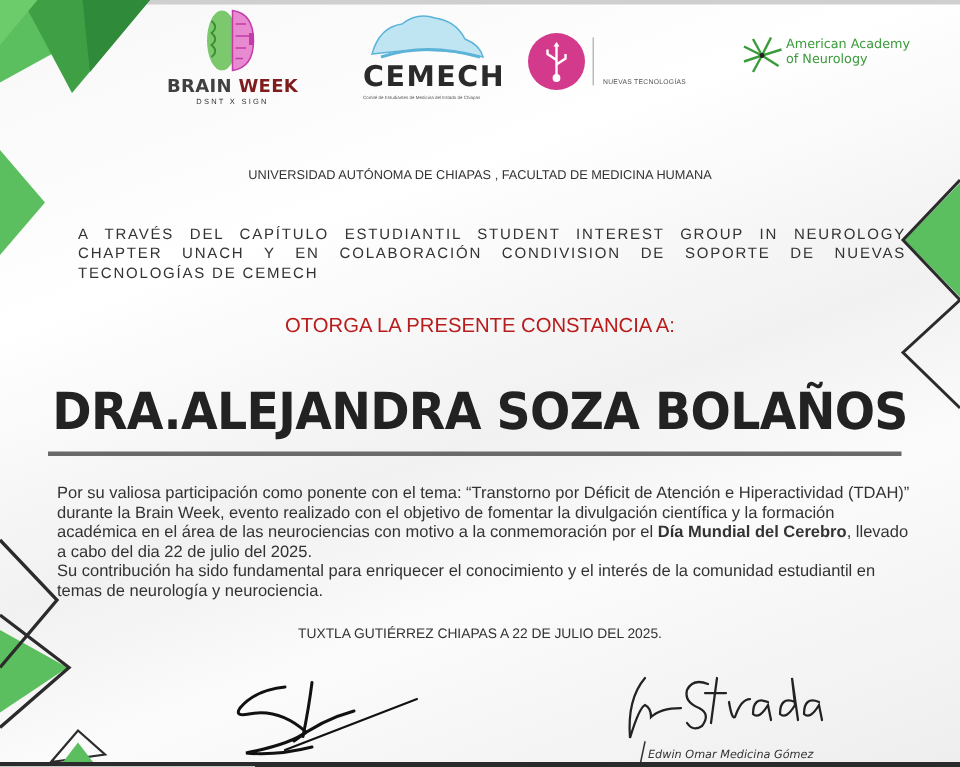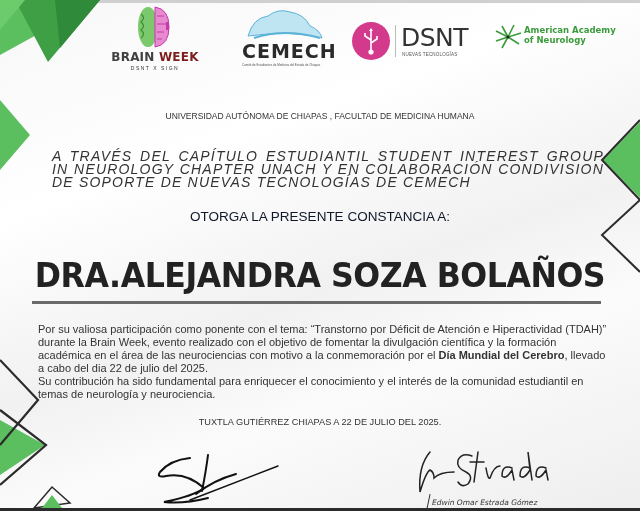--- a/index.html
+++ b/index.html
@@ -21,25 +21,25 @@
   .bw-sub { position: absolute; left: 0; top: 61px; width: 100px; text-align: center; font-size: 5px; letter-spacing: 1.5px; color: #333; }
   .cm { left: 240px; top: 8px; width: 90px; height: 56px; }
   .cm-text { position: absolute; left: 2px; top: 32px; font-size: 19px; font-weight: bold; color: #2a2a2a; letter-spacing: 1px; font-family: "DejaVu Sans", sans-serif; }
   .cm-sub { position: absolute; left: 2px; top: 55px; font-size: 3px; color: #555; white-space: nowrap; }
   .ds { left: 352px; top: 22px; width: 120px; height: 40px; }
   .ds-circle { position: absolute; left: 0; top: 0; width: 38px; height: 38px; border-radius: 50%; background: #d43a8c; }
   .ds-sep { position: absolute; left: 43px; top: 3px; width: 1px; height: 32px; background: #bbb; }
   .ds-text { position: absolute; left: 49px; top: 1px; font-size: 25px; color: #333; font-family: "DejaVu Sans", sans-serif; letter-spacing: -0.5px; }
   .ds-sub { position: absolute; left: 50px; top: 30px; font-size: 4.5px; color: #555; white-space: nowrap; letter-spacing: 0.2px; }
   .aan { left: 494px; top: 22px; width: 130px; height: 30px; }
-  .aan-text { position: absolute; left: 30px; top: 3px; font-size: 8.5px; line-height: 10px; font-weight: bold; color: #3a9b3a; font-family: "DejaVu Sans", sans-serif; }
+  .aan-text { position: absolute; left: 30px; top: 3px; font-size: 8.5px; line-height: 10px; font-weight: normal; color: #3a9b3a; font-family: "DejaVu Sans", sans-serif; }
 
   .uni { position: absolute; top: 110px; left: 0; width: 640px; text-align: center; font-size: 8.5px; line-height: 13px; color: #333; }
-  .intro { position: absolute; top: 150px; left: 52px; width: 552px; font-size: 14px; line-height: 13px; letter-spacing: 1.2px; text-align: justify; text-align-last: left; color: #333; font-style: italic; }
-  .grant { position: absolute; top: 209px; left: 0; width: 640px; text-align: center; font-size: 13.5px; color: #0f172a; }
+  .intro { position: absolute; top: 150px; left: 52px; width: 552px; font-size: 10px; line-height: 13px; letter-spacing: 1.2px; text-align: justify; text-align-last: left; color: #333; }
+  .grant { position: absolute; top: 209px; left: 0; width: 640px; text-align: center; font-size: 13.5px; color: #b91c1c; }
   .name { position: absolute; top: 255px; left: 0; width: 640px; text-align: center; font-size: 34px; font-weight: 900; color: #222; letter-spacing: -0.5px; font-family: "DejaVu Sans", sans-serif; transform: scaleX(0.93); }
   .name-line { position: absolute; top: 301px; left: 32px; width: 569px; height: 3px; background: #6a6a6a; }
   .body { position: absolute; top: 323px; left: 38px; width: 570px; font-size: 11px; line-height: 13px; color: #333; }
   .body p { margin: 0; }
   .place { position: absolute; top: 417px; left: 0; width: 640px; text-align: center; font-size: 9.2px; color: #333; }
   .sig1 { position: absolute; left: 150px; top: 450px; width: 130px; height: 56px; }
   .sig2 { position: absolute; left: 400px; top: 448px; width: 160px; height: 50px; }
   .sig2-name { position: absolute; left: 432px; top: 498px; font-size: 7.5px; font-style: italic; color: #333; font-family: "DejaVu Sans", sans-serif; }
   .sig2-tick { position: absolute; left: 428px; top: 494px; width: 1px; height: 15px; background: #333; transform: rotate(12deg); }
 </style>
@@ -92,21 +92,20 @@
 
   <div class="logo ds">
     <div class="ds-circle">
       <svg width="38" height="38" viewBox="0 0 38 38">
         <path d="M19,7 v22 M19,18 l-6,-4 v-3 M19,21 l6,-4 v-3" stroke="#fff" stroke-width="1.6" fill="none"></path>
         <circle cx="19" cy="30" r="2.6" fill="#fff"></circle>
         <path d="M17,9 l2,-3 l2,3 z" fill="#fff"></path>
       </svg>
     </div>
     <div class="ds-sep"></div>
-    <div class="ds-text">DSNT</div>
     <div class="ds-sub">NUEVAS TECNOLOGÍAS</div>
   </div>
 
   <div class="logo aan">
     <svg width="28" height="30" viewBox="0 0 28 30">
       <g stroke="#3a9b3a" stroke-width="1.6" fill="none">
         <path d="M14,15 L20,3"></path>
           <path d="M14,15 L27,11"></path>
           <path d="M14,15 L25,22"></path>
         <path d="M14,15 L8,26"></path>
@@ -155,15 +154,15 @@
     <path d="M30,4 q-12,14 -10,40 q6,-20 10,-22 q4,2 4,8 q6,-6 20,-6"></path>
     <path d="M72,8 q-10,-4 -14,4 q-2,8 8,12 q8,4 2,12 q-6,4 -10,-2"></path>
     <path d="M78,4 l-4,30 M70,14 h14"></path>
     <path d="M86,20 q2,12 4,10 q4,-12 10,-12"></path>
     <path d="M112,20 q-10,-4 -10,8 q4,4 10,-6 l2,10"></path>
     <path d="M130,20 q-10,-4 -10,8 q4,4 10,-6 l-2,-18 l4,28"></path>
     <path d="M146,20 q-10,-4 -10,8 q4,4 10,-6 l2,10"></path>
   </g>
 </svg>
 <div class="sig2-tick"></div>
-<div class="sig2-name">Edwin Omar Estrada Gómez</div>
+<div class="sig2-name">Edwin Omar Medicina Gómez</div>
 
 <div class="bottomline"></div>
 
 </body></html>

